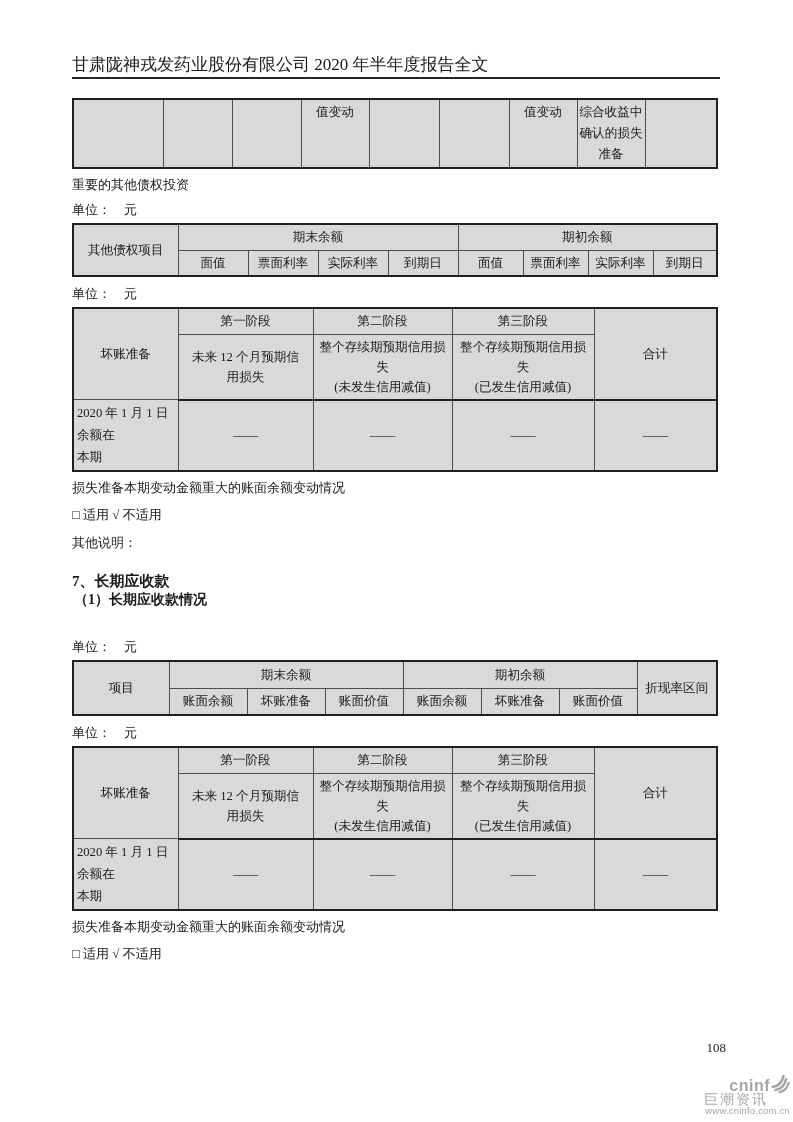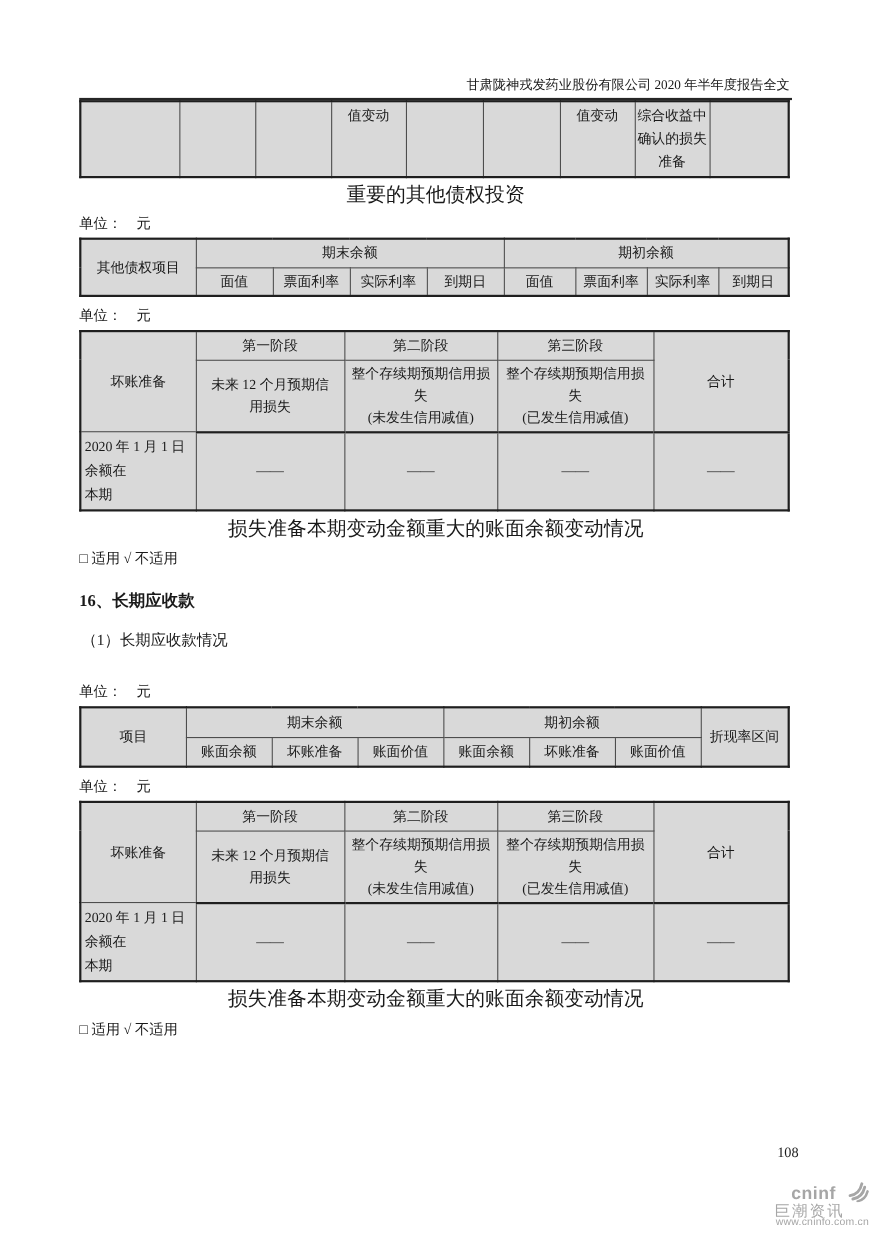--- a/index.html
+++ b/index.html
@@ -8,60 +8,60 @@
     position: relative;
     width: 793px; height: 1122px;
     margin: 0 auto;
     background: #ffffff;
     font-family: "Liberation Serif", "DejaVu Serif", serif;
     color: #1a1a1a;
     overflow: hidden;
   }
   .content { position: absolute; left: 72px; top: 57px; width: 648px; }
 
-  .doc-header { text-align: right; font-size: 12px; line-height: 16px; padding-right: 2px; margin-top: 12px; }
+  .doc-header { text-align: left; font-size: 17px; line-height: 16px; padding-right: 2px; }
   .header-rule { margin-top: 4px; border-bottom: 2px solid #262626; width: 100%; }
 
   table { border-collapse: collapse; table-layout: fixed; width: 644px; font-size: 12.6px; }
   table, td, th { border: 1px solid #4d4d4d; }
   table { border: 2px solid #1f1f1f; }
   td, th { background: #d9d9d9; text-align: center; vertical-align: middle;
            padding: 2px 2px; font-weight: normal; line-height: 20px; }
   .pre { white-space: pre-line; }
 
-  .t-cont { }
+  .t-cont { margin-top: 19px; }
   .t-cont td { vertical-align: top; height: 64px; line-height: 21px; }
 
-  .caption { font-size: 18px; line-height: 17px; margin-top: 7px; text-align: center; }
+  .caption { font-size: 13px; line-height: 17px; margin-top: 7px; }
   .unit { font-size: 13px; line-height: 17px; text-align: left; margin-top: 8px; padding-right: 2px; }
 
   .t-debt { margin-top: 5px; }
   .t-debt td { height: 26px; }
 
   .t-stage { margin-top: 5px; }
   .t-stage .r1 td { height: 26px; }
   .t-stage .r2 td { height: 44px; border-bottom: 2px solid #1f1f1f; }
   .t-stage .r3 td { height: 50px; margin-left: 48px; }
   .t-stage .row-label { text-align: left; vertical-align: middle; line-height: 22px; padding-left: 3px; }
 
   .t-lt { margin-top: 5px; }
   .t-lt td { height: 27px; }
 
   .check-line { font-size: 13px; line-height: 17px; margin-top: 10px; }
   .other-notes { font-size: 13px; line-height: 17px; margin-top: 11px; }
 
   .h-section { font-size: 15px; font-weight: bold; margin-top: 21px; }
-  .h-sub { font-size: 14px; font-weight: normal; margin-top: 17px; padding-left: 2px; }
+  .h-sub { font-size: 14px; font-weight: bold; padding-left: 2px; }
   .mt-big { margin-top: 29px; }
 
   .page-number { position: absolute; top: 1040px; right: 67px; font-size: 13px; }
 
   .cninfo { position: absolute; top: 1074px; right: 3px; width: 90px;
             color: #a6a6a6; text-align: right; font-family: "Liberation Sans", sans-serif; }
-  .cninfo-top { display: flex; align-items: center; justify-content: flex-end; gap: 11px; }
+  .cninfo-top { display: flex; align-items: center; justify-content: flex-end; gap: 1px; }
   .cninfo-word { font-size: 16px; font-weight: bold; letter-spacing: 0.5px; line-height: 16px; }
   .cninfo-sub { font-size: 14px; letter-spacing: 2px; line-height: 9px; margin-top: -2px; padding-right: 22px; }
   .cninfo-url { font-size: 9.5px; line-height: 11px; margin-top: 1px; letter-spacing: 0.2px; }
 </style>
 </head>
 <body>
 
 <div class="page">
   <div class="content">
 
@@ -163,22 +163,23 @@
         <td>——</td>
         <td>——</td>
         <td>——</td>
         <td>——</td>
       </tr>
     </tbody>
       </table>
 
     <div class="caption">损失准备本期变动金额重大的账面余额变动情况</div>
     <div class="check-line">□ 适用 √ 不适用</div>
-
-    <div class="h-section">16、长期应收款</div>
+    <div class="other-notes">其他说明：</div>
+
+    <div class="h-section">7、长期应收款</div>
     <div class="h-sub">（1）长期应收款情况</div>
 
     <div class="unit mt-big">单位：　元</div>
 
     <table class="t-lt">
       <colgroup>
         <col style="width:96px">
         <col style="width:78px">
           <col style="width:78px">
           <col style="width:78px">

